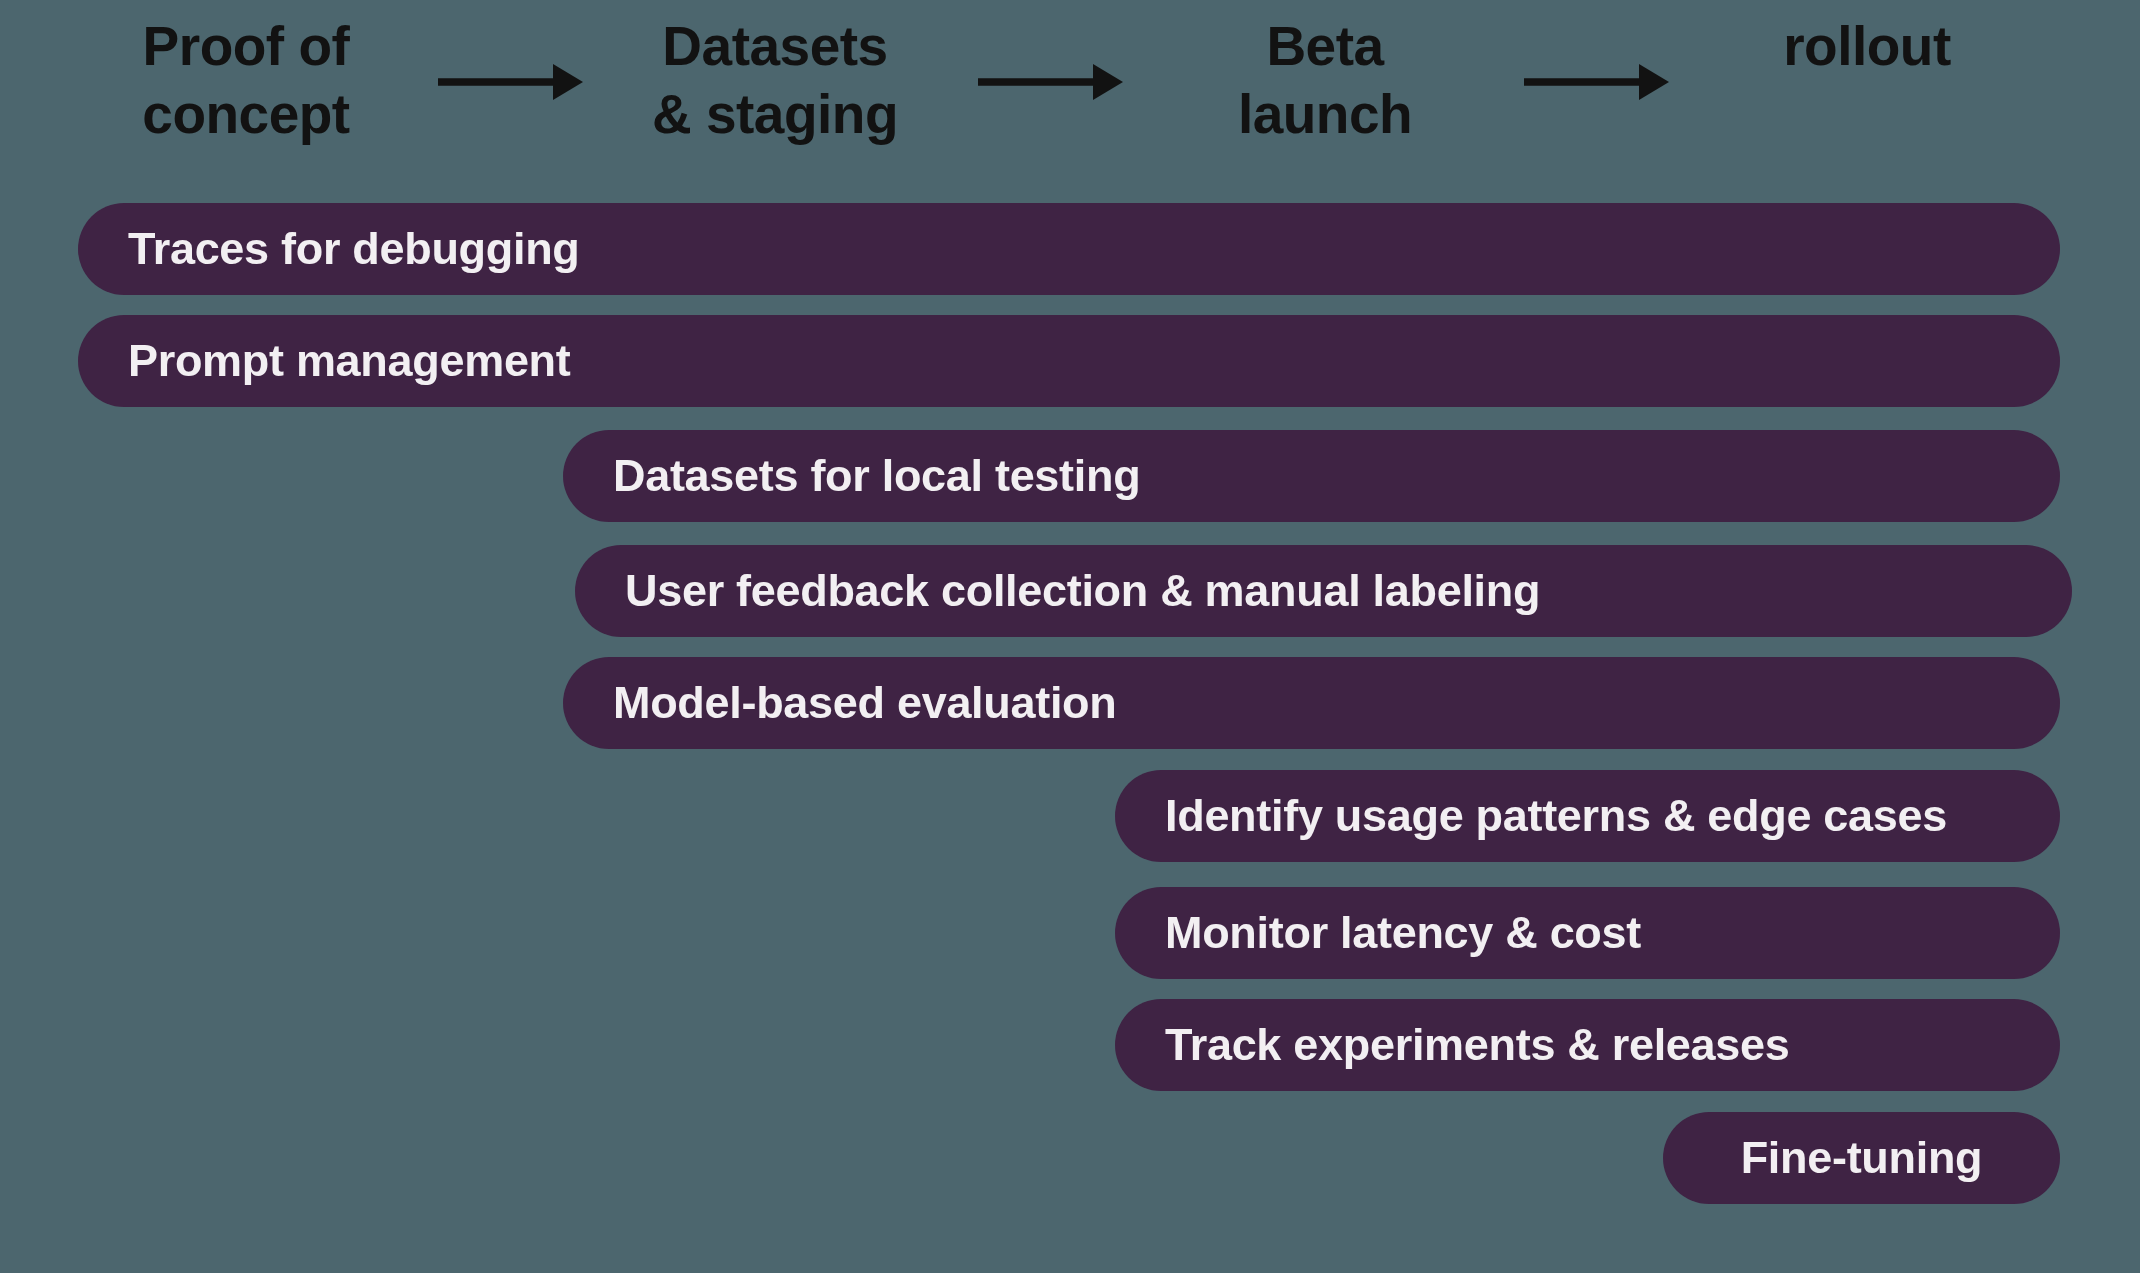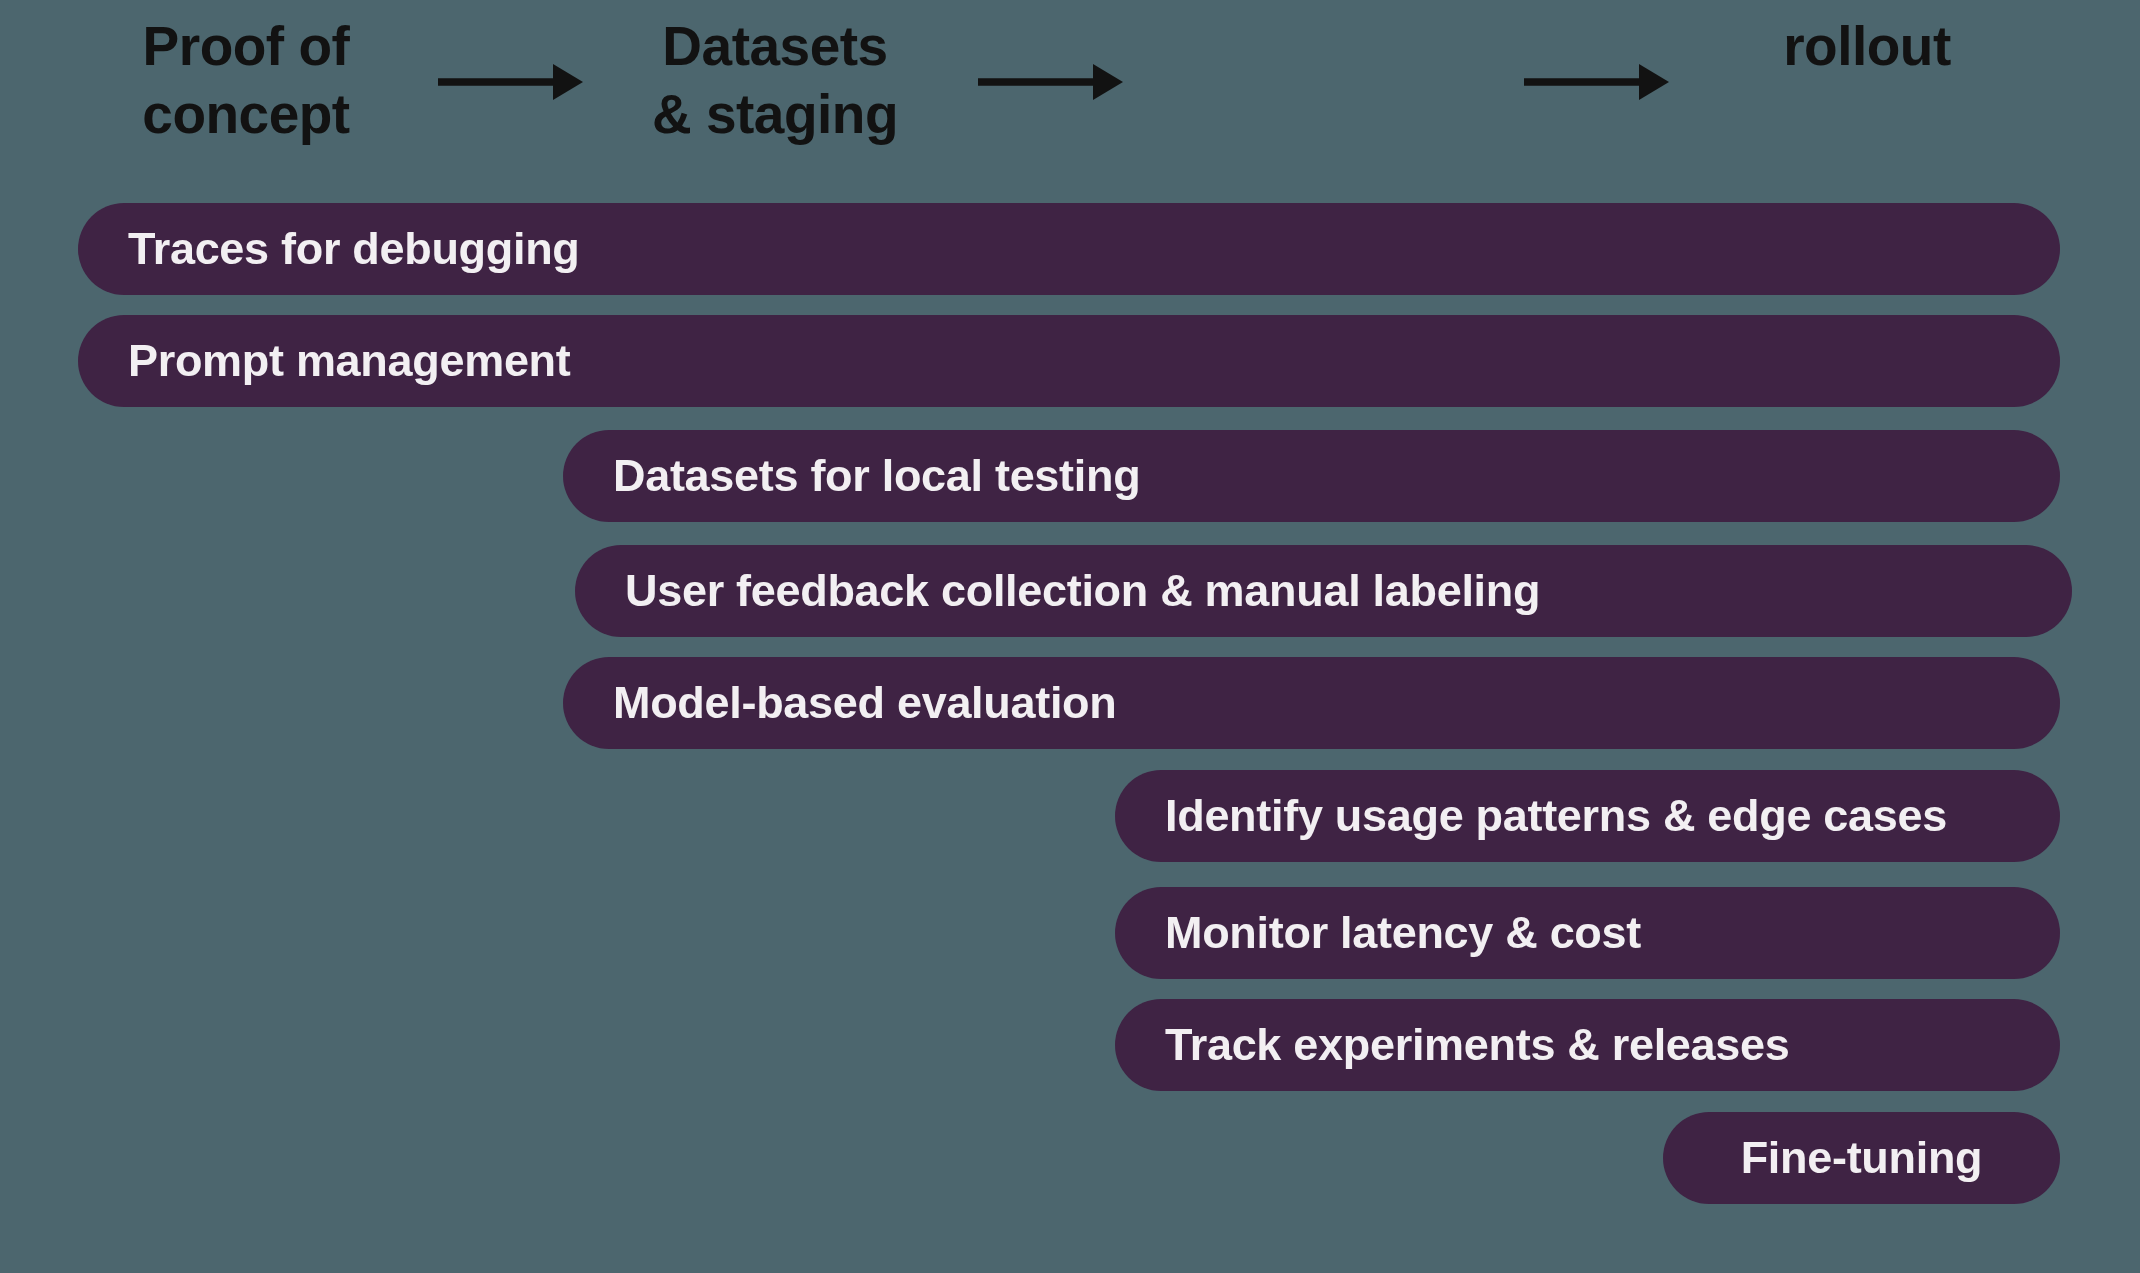--- a/index.html
+++ b/index.html
@@ -57,20 +57,24 @@
 <div class="canvas" style="--bg: #4c666e; --barFill: #3f2344; --barText: #f2eff2; --headerText: #121212; --arrow: #121212;">
 
   <div class="phase-header" style="left:-14px">
     <div>Proof of</div>
     <div>concept</div>
   </div>
   <div class="phase-header" style="left:515px">
     <div>Datasets</div>
     <div>&amp; staging</div>
   </div>
+  <div class="phase-header" style="left:1065px">
+    <div>Beta</div>
+    <div>launch</div>
+  </div>
   <div class="phase-header" style="left:1607px">
     <div>rollout</div>
   </div>
 
   <svg class="arrow" style="left:435px" viewBox="0 0 150 44" aria-hidden="true">
     <line x1="3" y1="22" x2="120" y2="22" stroke="currentColor" stroke-width="7.5"></line>
     <polygon points="118,4 148,22 118,40" fill="currentColor"></polygon>
   </svg>
   <svg class="arrow" style="left:975px" viewBox="0 0 150 44" aria-hidden="true">
     <line x1="3" y1="22" x2="120" y2="22" stroke="currentColor" stroke-width="7.5"></line>

